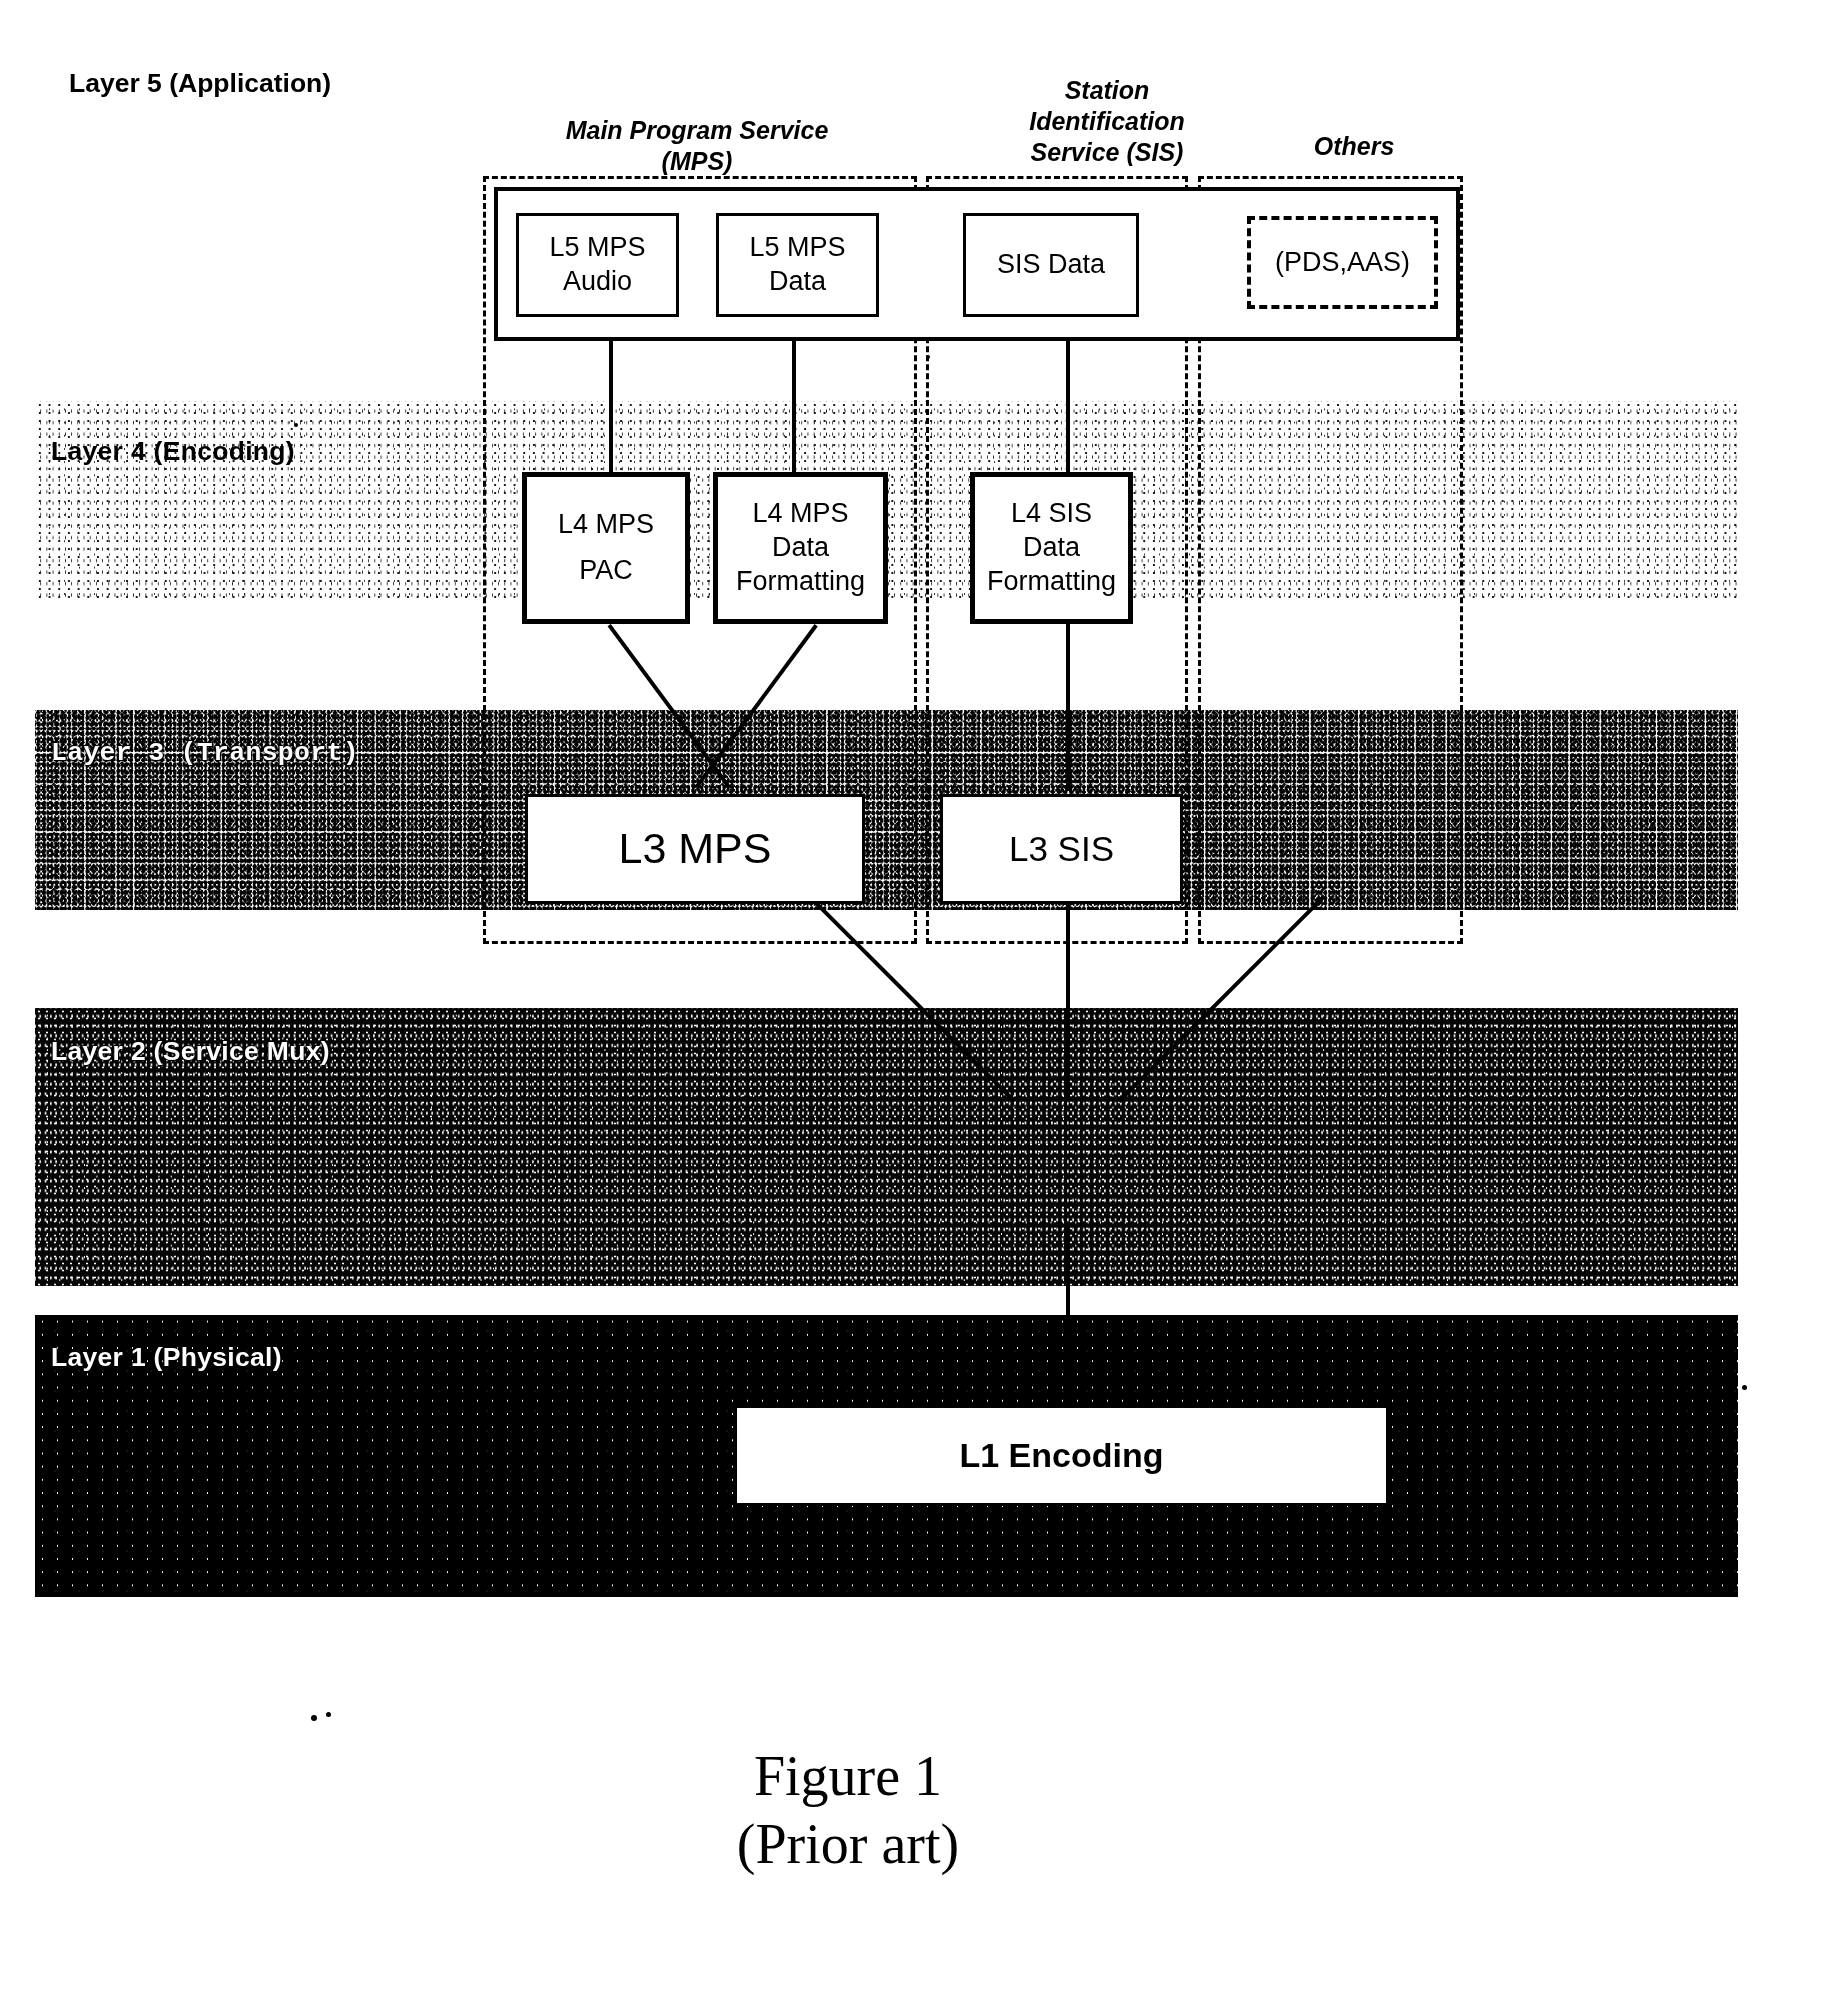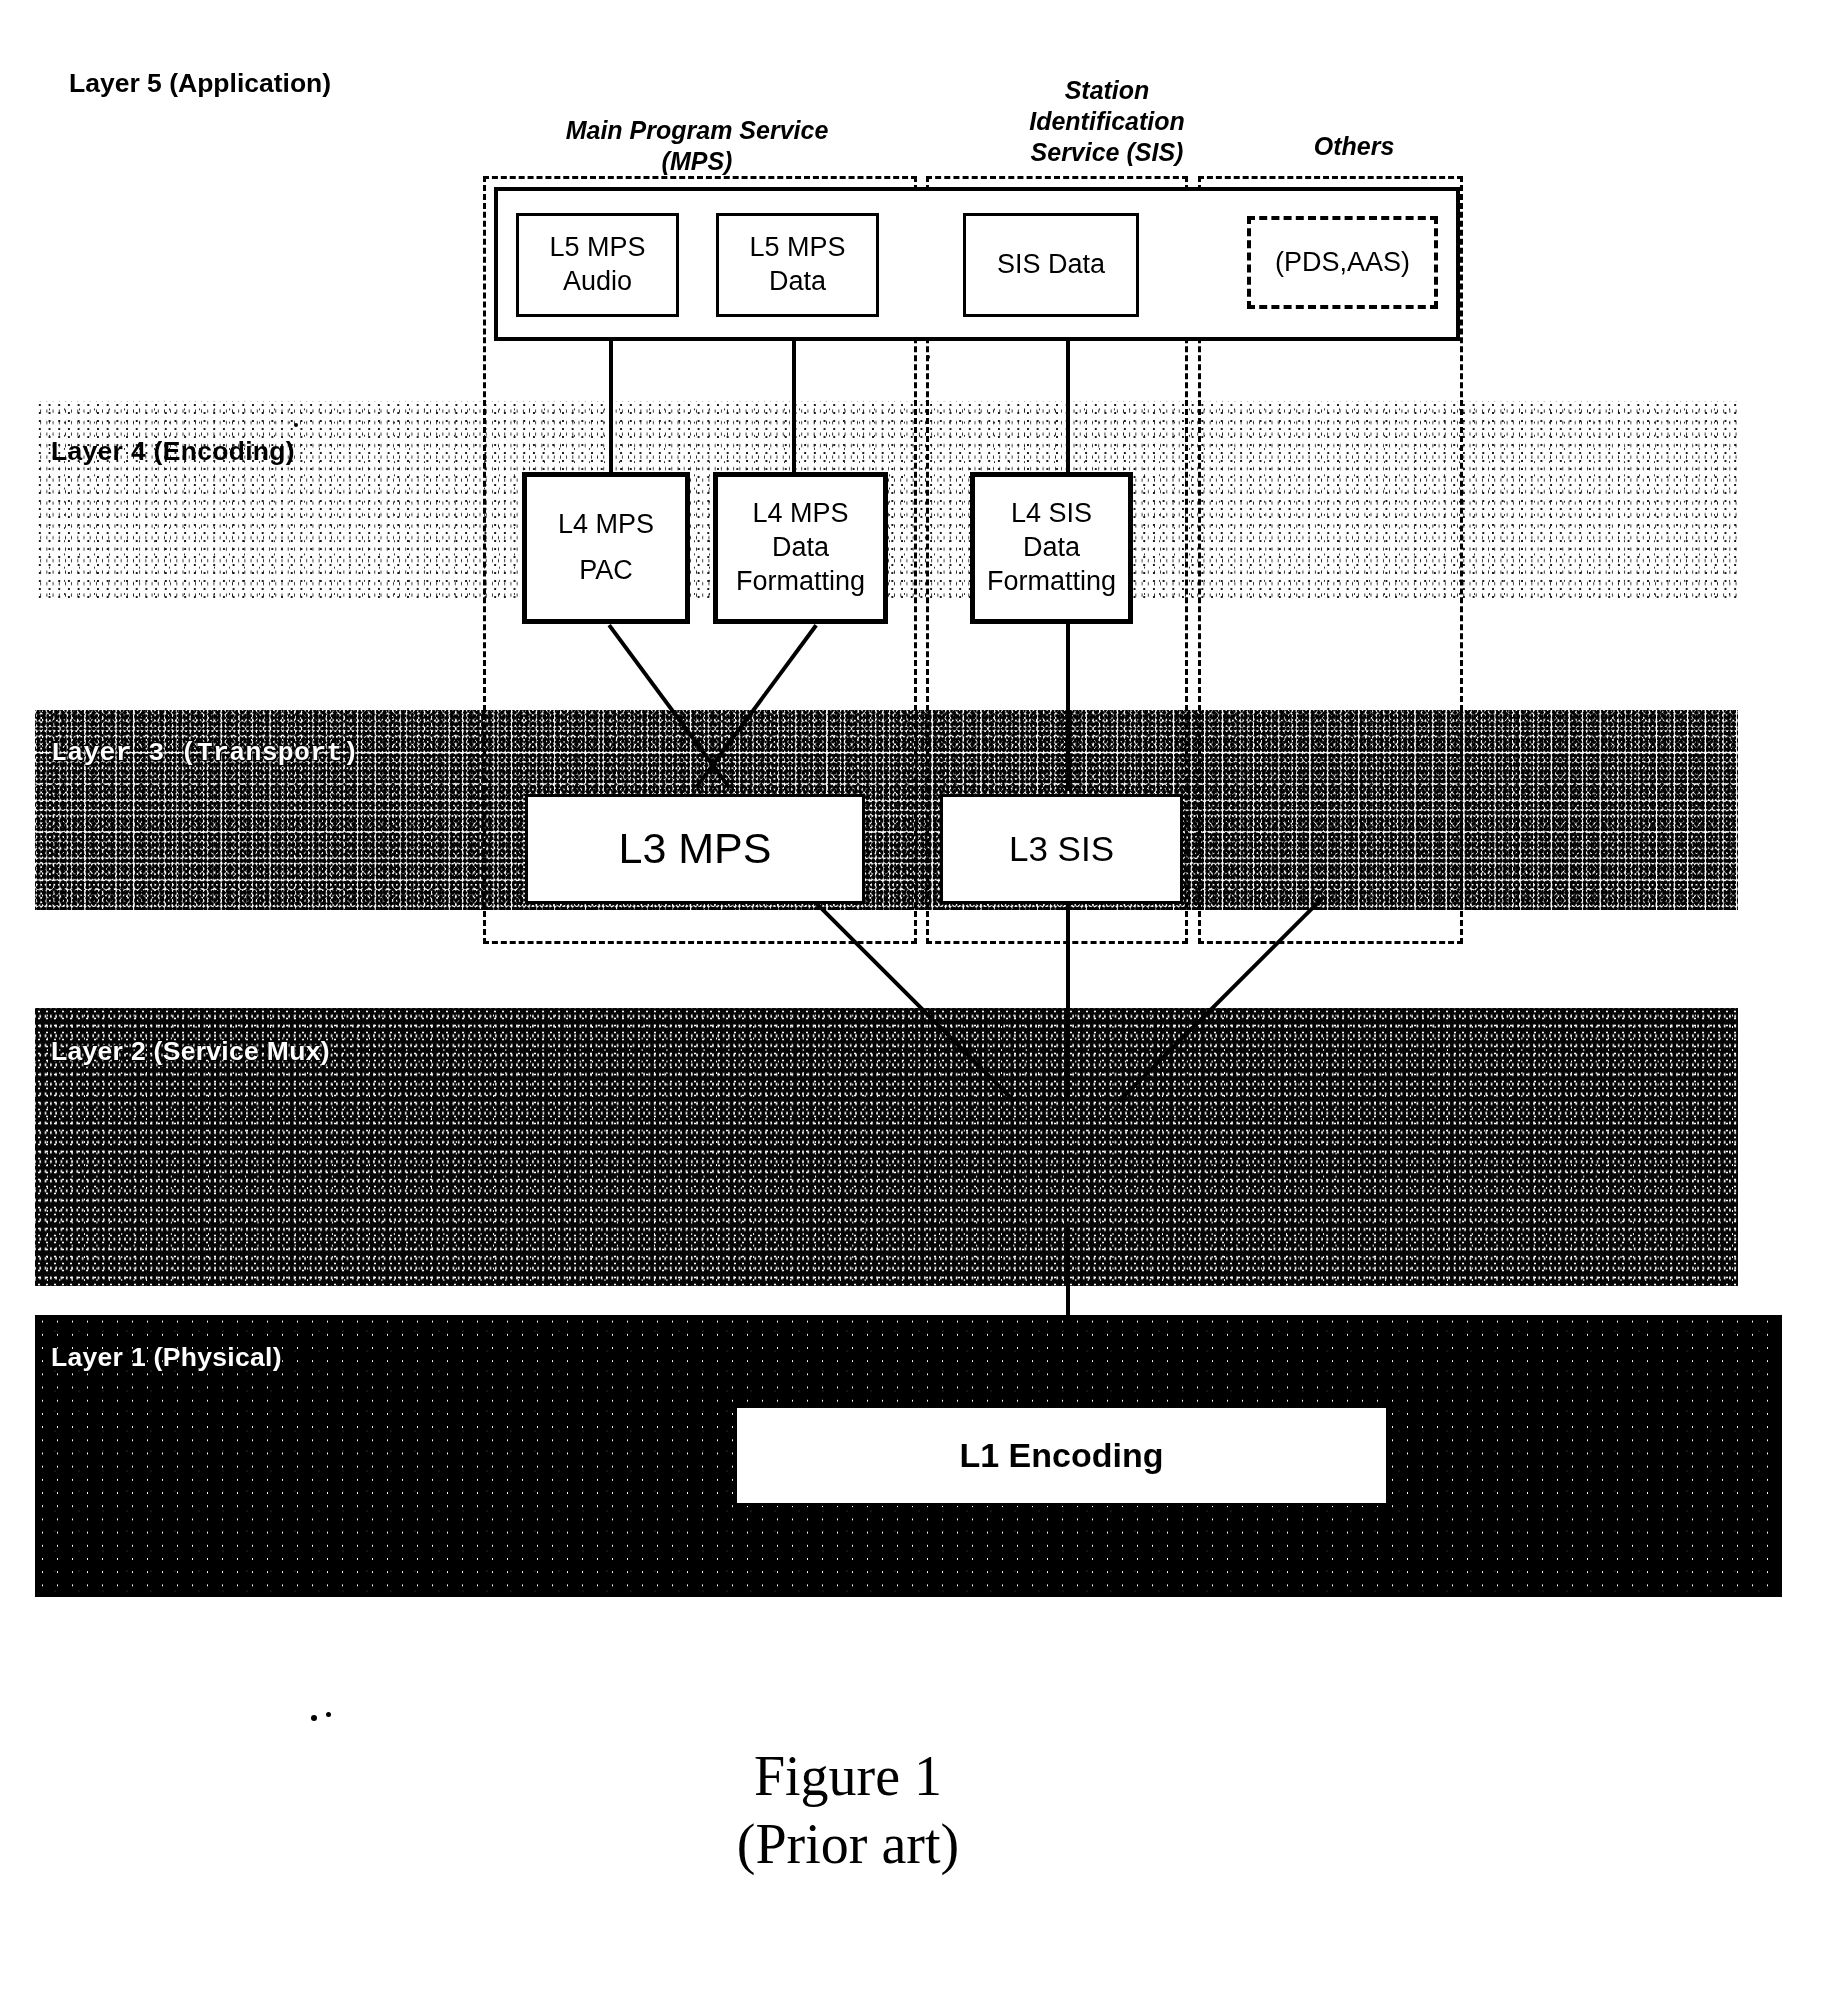--- a/index.html
+++ b/index.html
@@ -40,21 +40,20 @@
     background-size:8px 7px, 5.3px 9.7px, 12.4px 11.5px;
     background-position:0 0, 2.6px 3.5px, 6.2px 1.8px;
   }
   .tex-l1{
     background-color:#000000;
     background-image:
       radial-gradient(#ffffff 0.9px, transparent 1.1px),
       radial-gradient(#dcdcdc 0.6px, transparent 0.8px);
     background-size:15px 13.2px, 24px 20px;
     background-position:0 0, 8px 6.2px;
-    padding-left:44px;
   }
   .band-label.dark-on{color:#000;}
   .band-label.light-on{color:#fff;text-shadow:0 0 3.5px #000,0 0 3.5px #000,0.9px 0.9px 0 #000,-0.9px -0.9px 0 #000;}
 
   
   .svc-group{position:absolute;border:3.5px dashed #000;box-sizing:border-box;background:transparent;}
 
   
   .solid-container{position:absolute;border:4.4px solid #000;background:#fff;box-sizing:border-box;}
 

